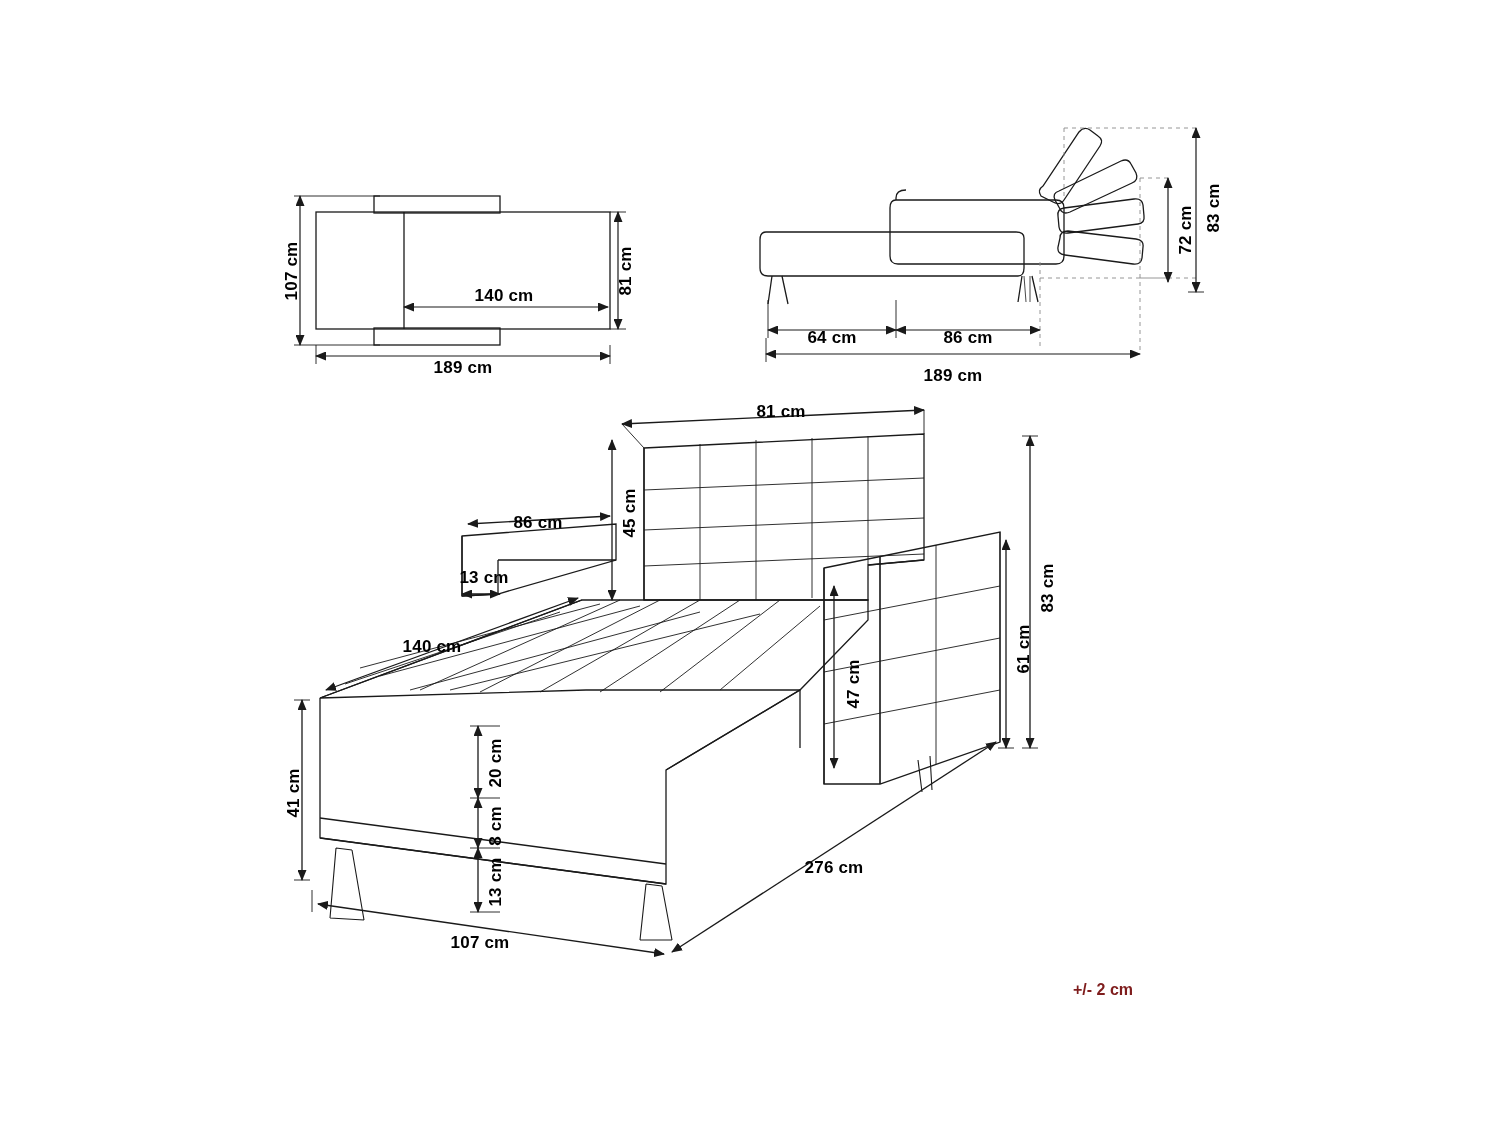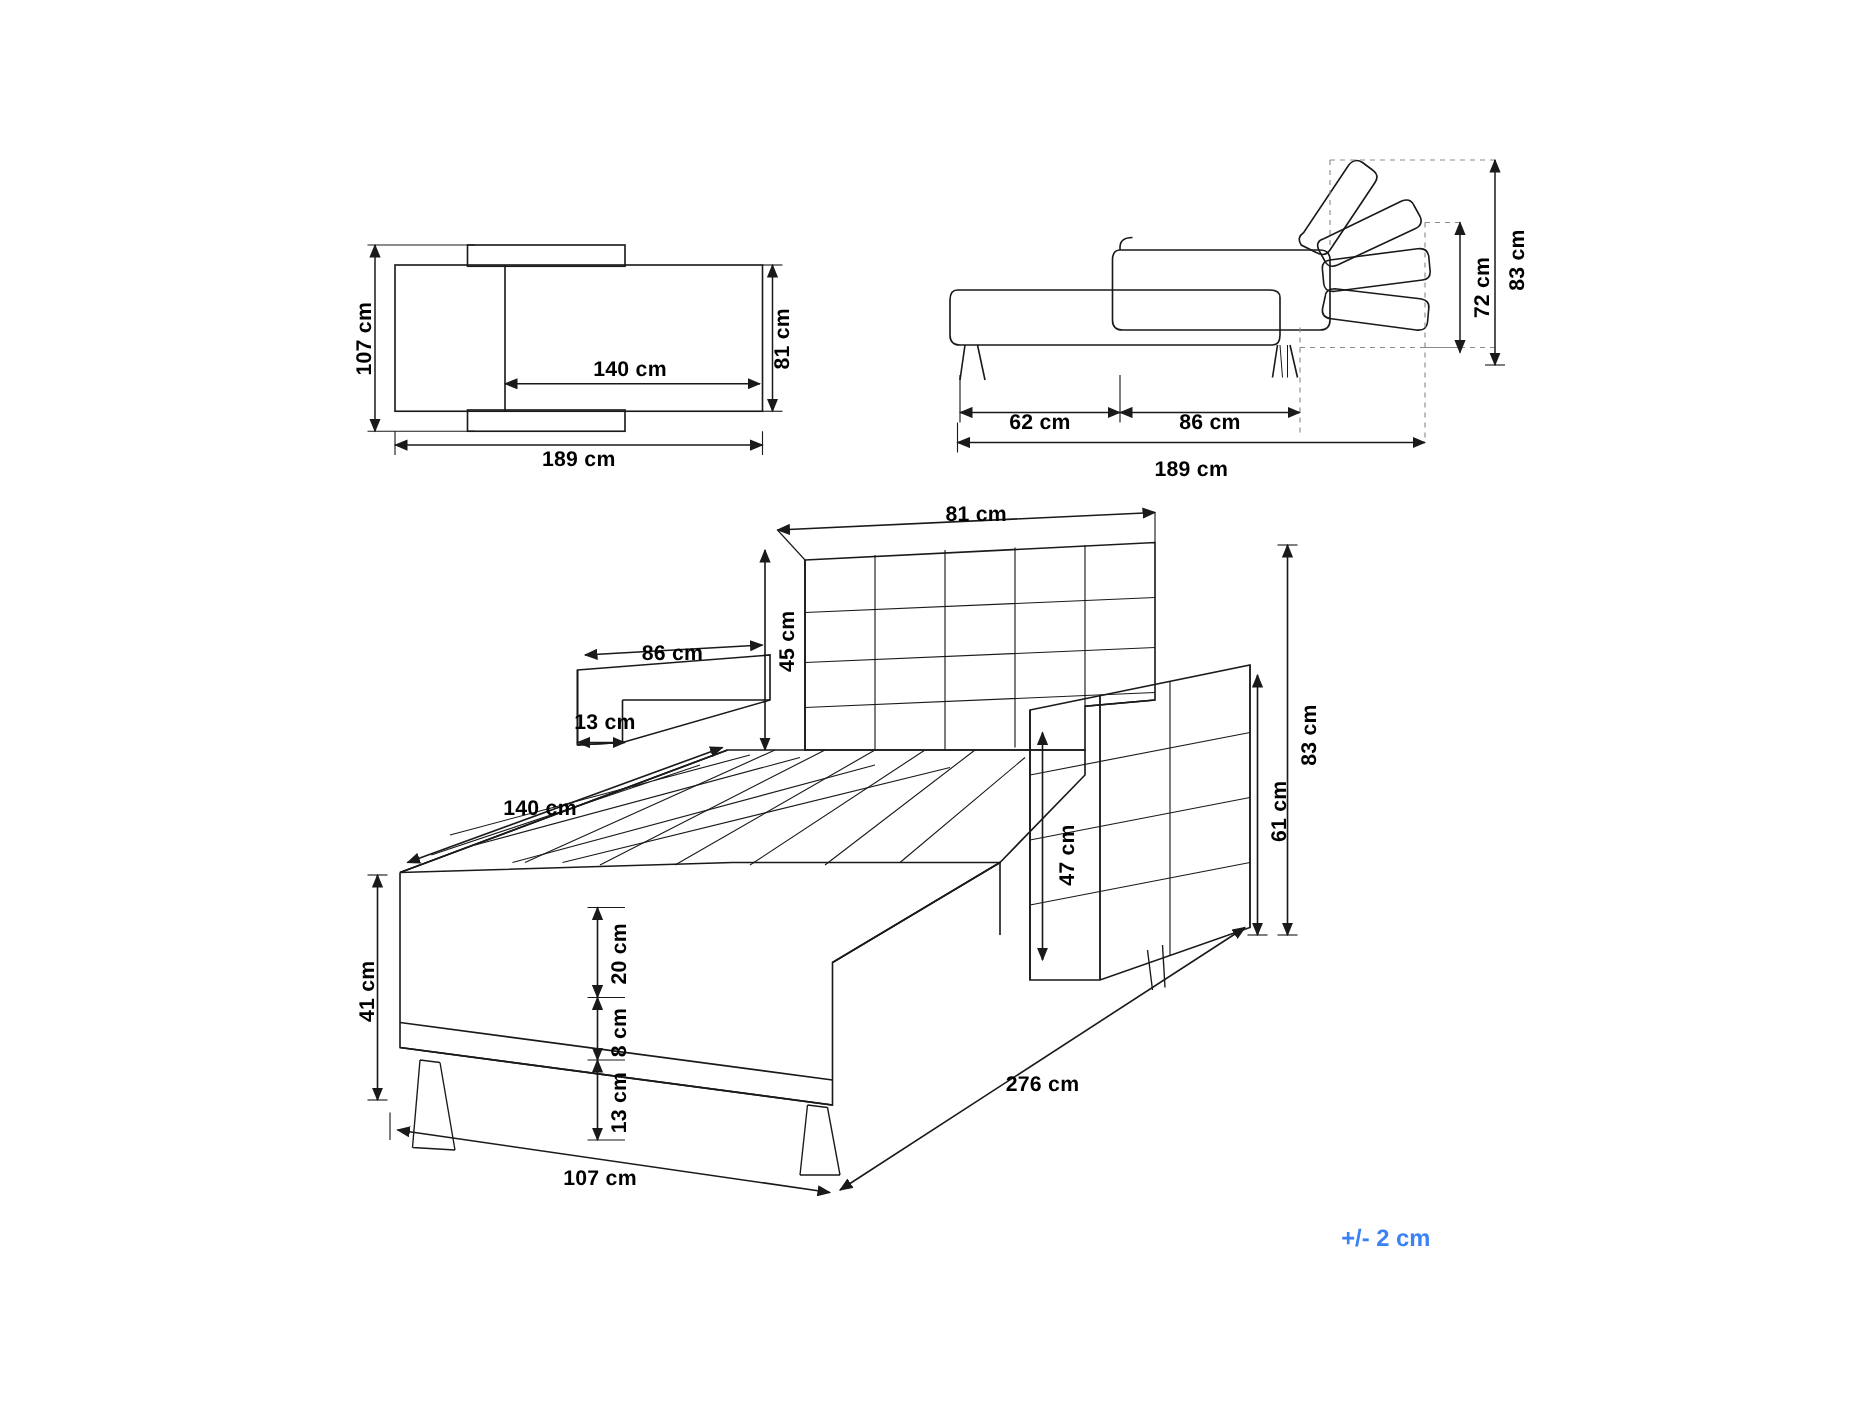--- a/index.html
+++ b/index.html
@@ -42,22 +42,22 @@
     transform: translate(-50%, -50%) rotate(-90deg);
   }
   .flat {
     transform: translate(-50%, -50%);
     text-align: right;
   }
   .tolerance {
     position: absolute;
     font-family: "Liberation Sans", sans-serif;
     font-weight: bold;
-    font-size: 19px;
-    color: #3b82f6;
+    font-size: 16px;
+    color: #7f1d1d;
   }
 </style>
 </head>
 <body>
 
 <div id="sheet">
 
   <svg class="diagram" viewBox="0 0 1500 1125">
     <defs>
       <marker id="ah" markerWidth="11" markerHeight="9" refX="10" refY="4.5" orient="auto" markerUnits="userSpaceOnUse">
@@ -222,21 +222,21 @@
     </g>
   </svg>
 
   <div class="dimlabel rot90" style="left:292px; top:271px;">107 cm</div>
   <div class="dimlabel rot90" style="left:626px; top:271px;">81 cm</div>
   <div class="dimlabel flat" style="left:504px; top:296px;">140 cm</div>
   <div class="dimlabel flat" style="left:463px; top:368px;">189 cm</div>
 
   <div class="dimlabel rot90" style="left:1214px; top:208px;">83 cm</div>
   <div class="dimlabel rot90" style="left:1186px; top:230px;">72 cm</div>
-  <div class="dimlabel flat" style="left:832px; top:338px;">62 cm</div>
+  <div class="dimlabel flat" style="left:832px; top:338px;">64 cm</div>
   <div class="dimlabel flat" style="left:968px; top:338px;">86 cm</div>
   <div class="dimlabel flat" style="left:953px; top:376px;">189 cm</div>
 
   <div class="dimlabel flat" style="left:781px; top:412px;">81 cm</div>
   <div class="dimlabel flat" style="left:538px; top:523px;">86 cm</div>
   <div class="dimlabel rot90" style="left:630px; top:513px;">45 cm</div>
   <div class="dimlabel flat" style="left:484px; top:578px;">13 cm</div>
   <div class="dimlabel flat" style="left:432px; top:647px;">140 cm</div>
   <div class="dimlabel rot90" style="left:854px; top:684px;">47 cm</div>
   <div class="dimlabel rot90" style="left:1024px; top:649px;">61 cm</div>

